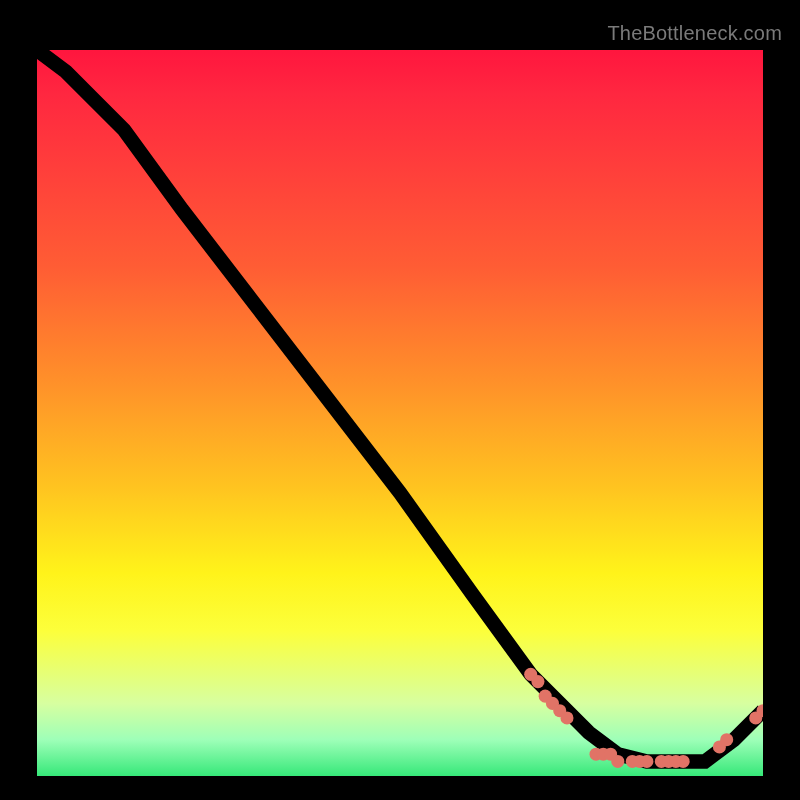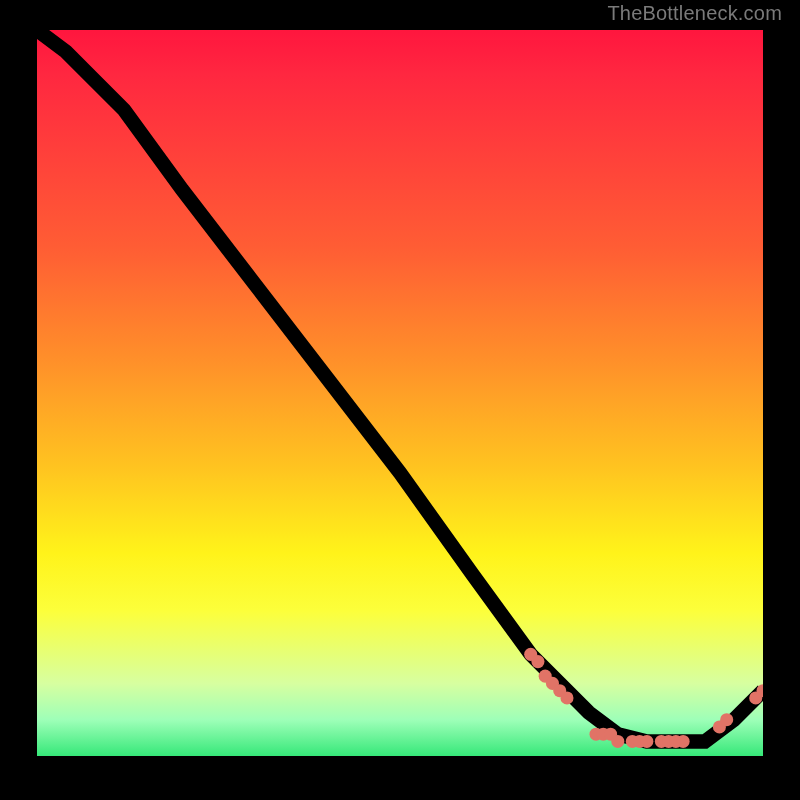--- a/index.html
+++ b/index.html
@@ -8,20 +8,21 @@
     width: 800px;
     height: 800px;
     background: #000;
     font-family: Arial, Helvetica, sans-serif;
     overflow: hidden;
   }
   .wrap {
     position: relative;
     width: 800px;
     height: 600px;
+    margin-top: 20px;
   }
   .attribution {
     position: absolute;
     top: 2px;
     right: 18px;
     color: #7a7a7a;
     font-size: 20px;
     letter-spacing: 0.2px;
   }
   .plot {

